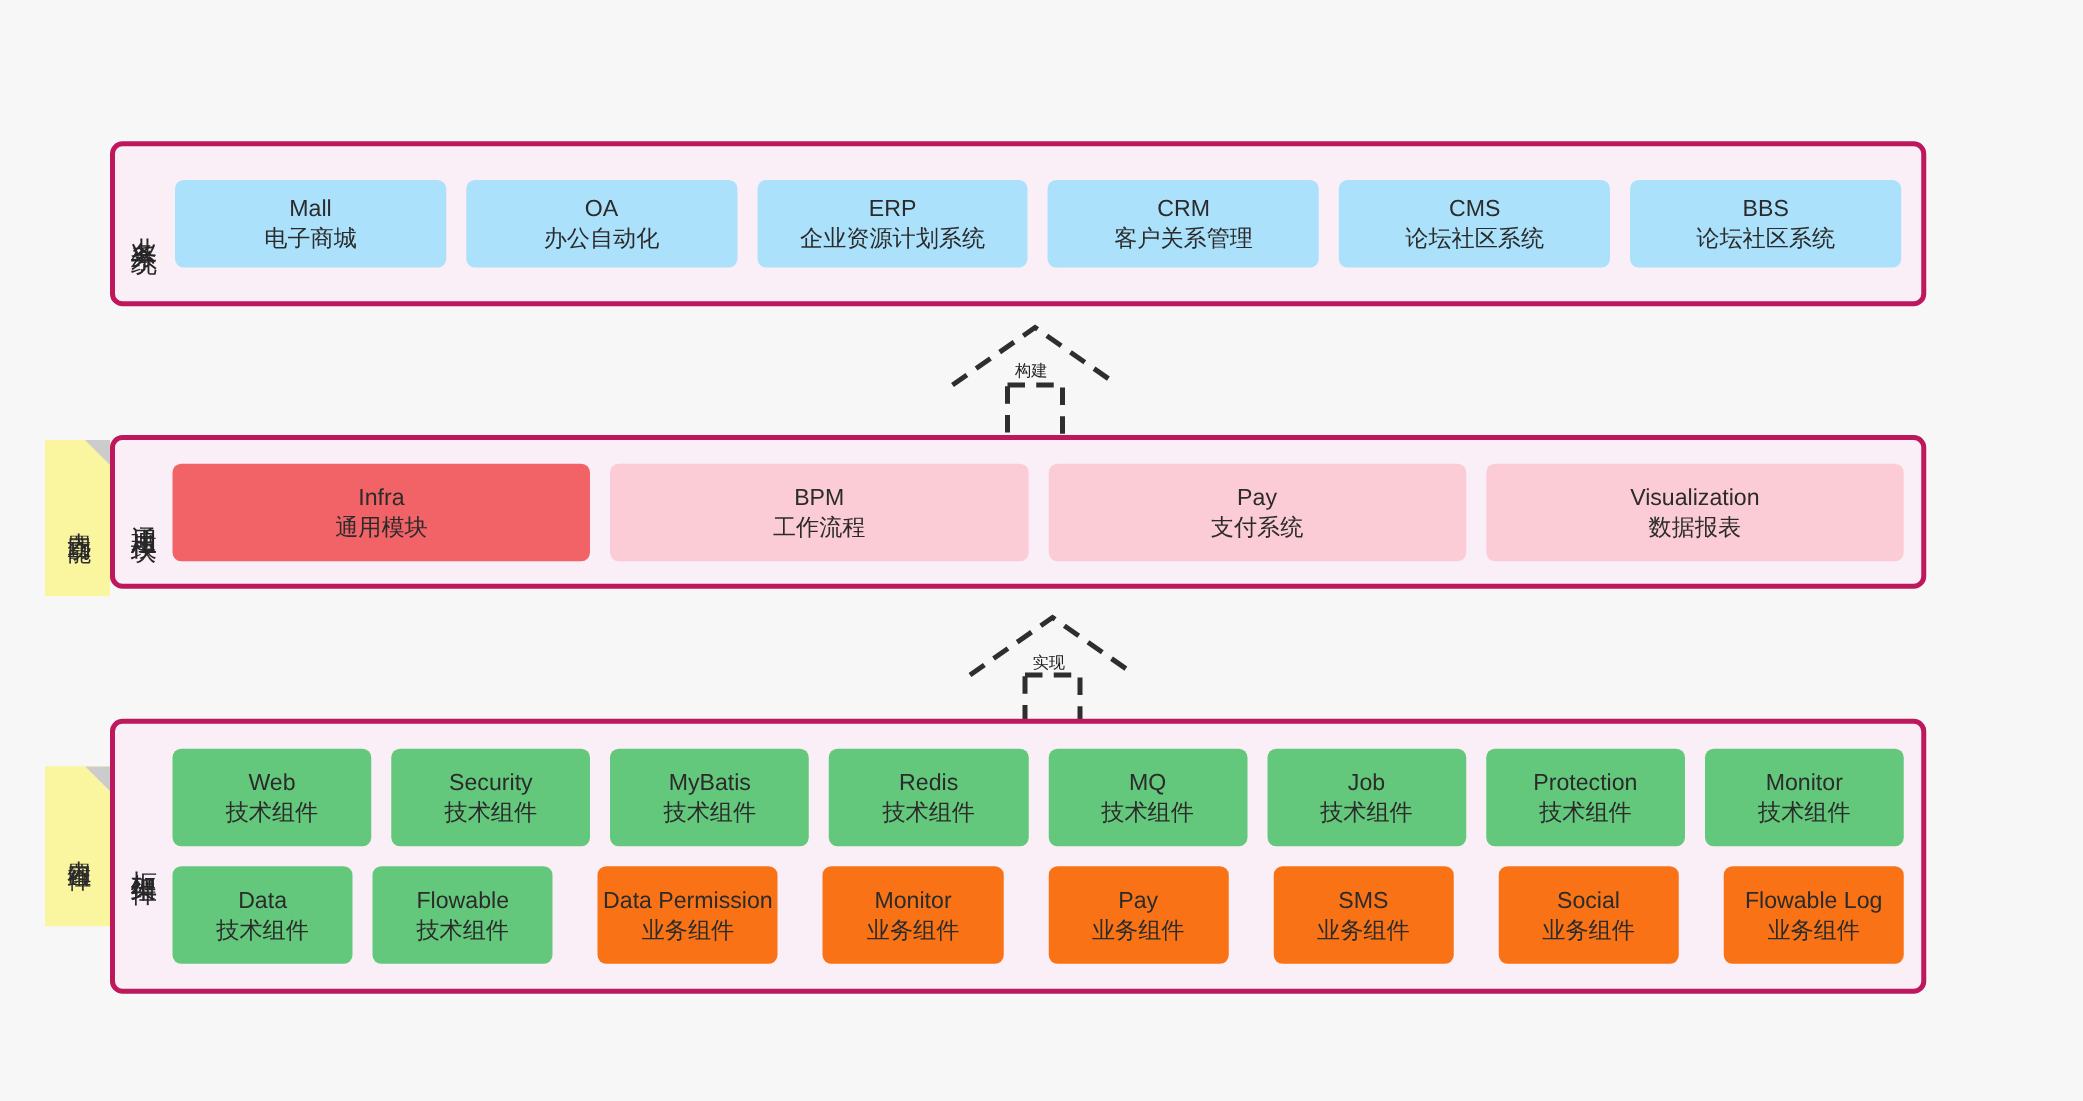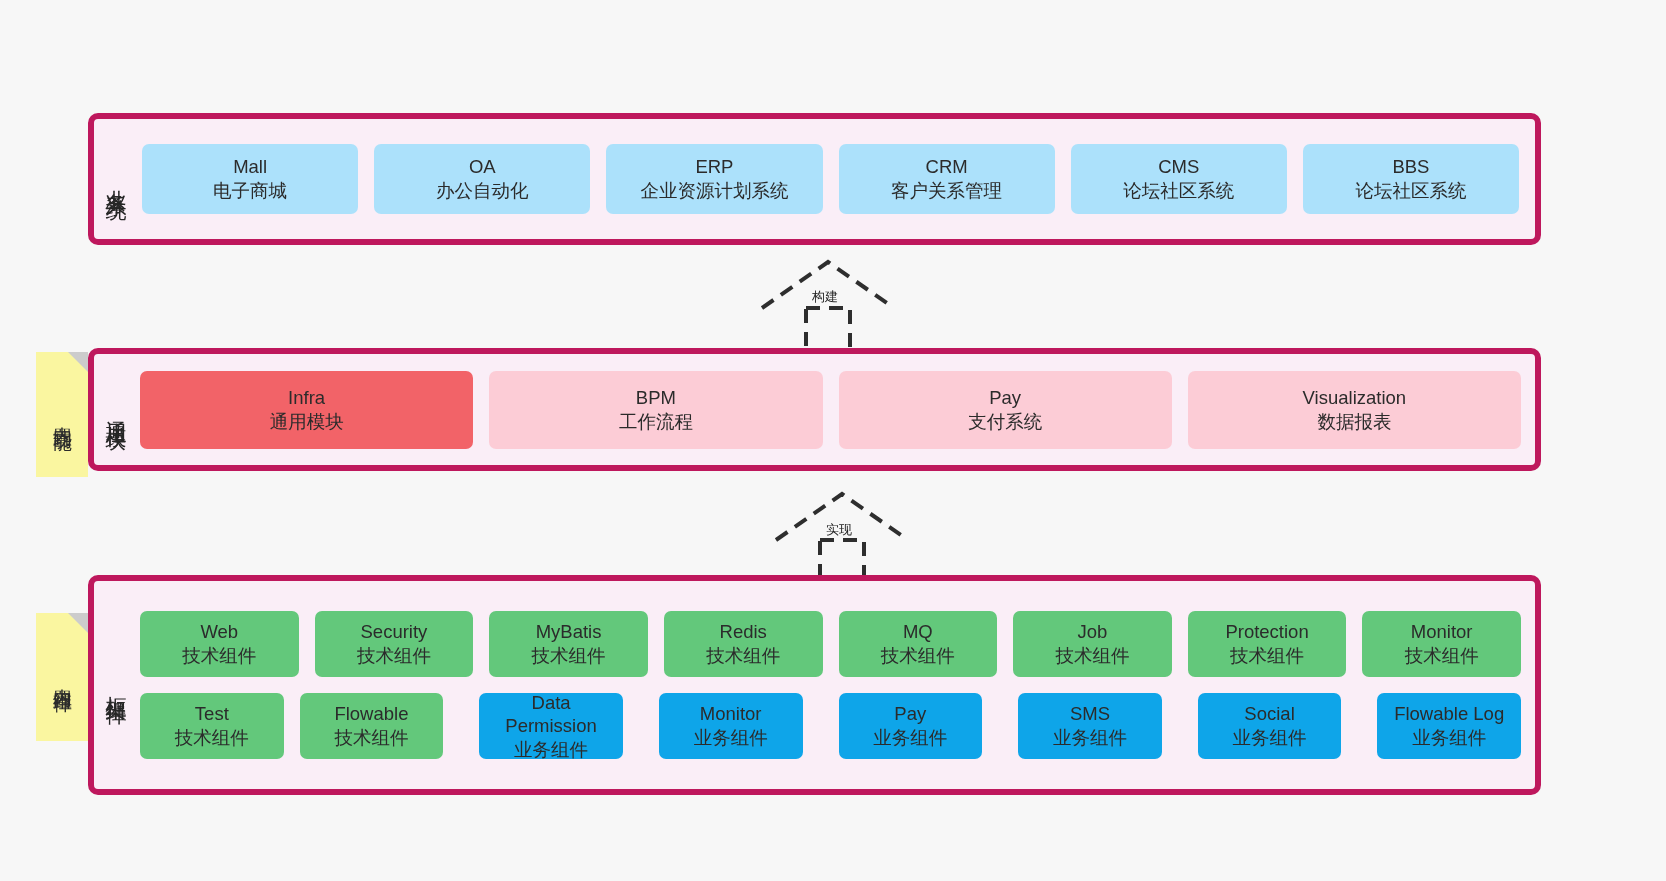--- a/index.html
+++ b/index.html
@@ -9,21 +9,21 @@
     background: #f7f7f7;
     font-family: "Liberation Sans", "DejaVu Sans", sans-serif;
     overflow: hidden;
   }
   #stage { position: relative; width: 1666px; height: 881px; }
 
   
   .panel {
     position: absolute;
     background: #faeef7;
-    border: 6px solid #be185d;
+    border: 4px solid #be185d;
     border-radius: 10px;
     display: flex;
     align-items: stretch;
   }
   .panel-label {
     flex: 0 0 auto;
     width: 44px;
     display: flex;
     align-items: center;
     justify-content: center;
@@ -62,31 +62,31 @@
     line-height: 1.28;
     padding: 6px 4px;
   }
   .card .ln { display: block; white-space: nowrap; }
   .card.wrap .ln { white-space: normal; }
 
   .c-blue       { background: #ace1fb; }
   .c-red        { background: #f26368; }
   .c-pink       { background: #fcccd6; }
   .c-green      { background: #63c87b; }
-  .c-lightgreen { background: #0ea5e9; margin-left: 20px; }
+  .c-lightgreen { background: #f97316; margin-left: 20px; }
 
   
   #panel-business  { left: 88px;  top: 113px; width: 1453px; height: 132px; }
   #panel-business  .panel-body { padding: 0 16px 0 4px; }
   #panel-common    { left: 88px;  top: 348px; width: 1453px; height: 123px; }
   #panel-framework { left: 88px;  top: 575px; width: 1453px; height: 220px; }
 
   #panel-business .card  { height: 70px; }
   #panel-common   .card  { height: 78px; }
-  #panel-framework .card { height: 66px; }
+  #panel-framework .card { height: 78px; }
 
   
   .sticky {
     position: absolute;
     background: #faf6a0;
     width: 52px;
     display: flex;
     align-items: center;
     justify-content: center;
     font-size: 19px;
@@ -249,21 +249,21 @@
           <span class="ln">技术组件</span>
         </div>
         <div class="card c-green">
           <span class="ln">Monitor</span>
           <span class="ln">技术组件</span>
         </div>
       </div>
 
       <div class="row">
         <div class="card c-green">
-          <span class="ln">Test</span>
+          <span class="ln">Data</span>
           <span class="ln">技术组件</span>
         </div>
         <div class="card c-green">
           <span class="ln">Flowable</span>
           <span class="ln">技术组件</span>
         </div>
         <div class="card c-lightgreen wrap">
           <span class="ln">Data Permission</span>
           <span class="ln">业务组件</span>
         </div>

